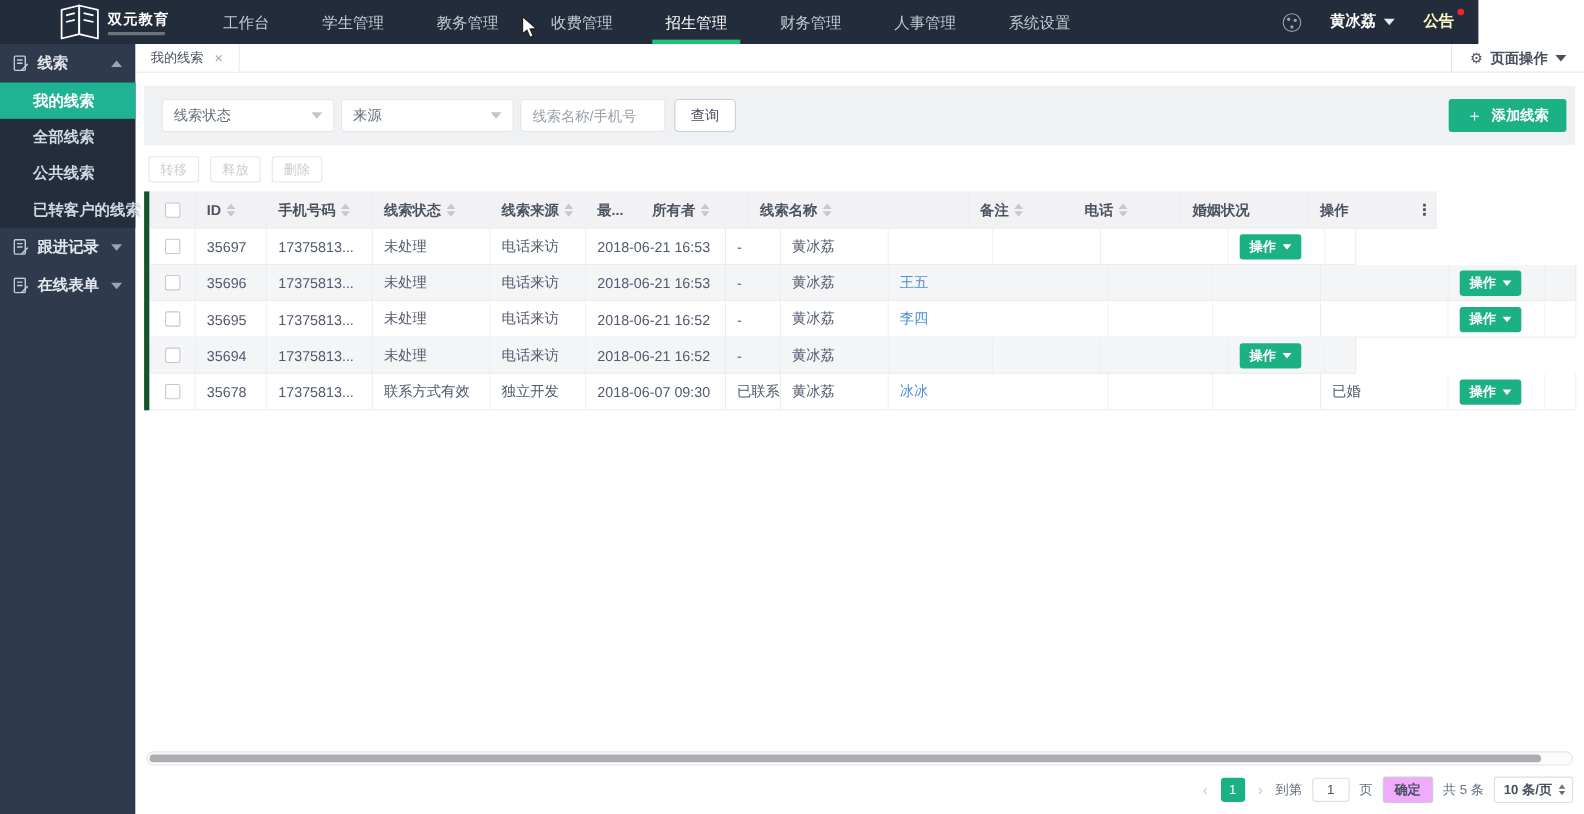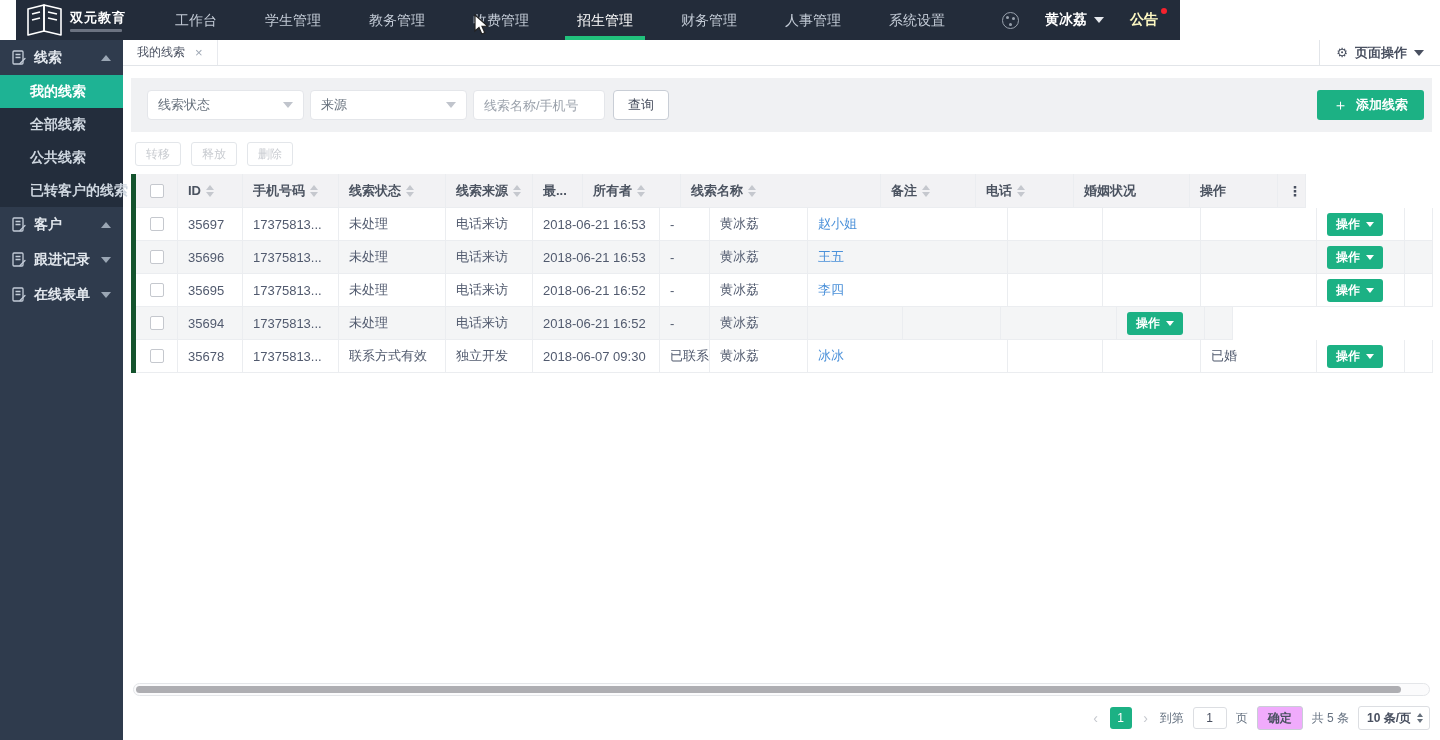--- a/index.html
+++ b/index.html
@@ -1,21 +1,21 @@
 <!DOCTYPE html>
 <html style="--topbar: #232c3a; --sidebar: #2f3b4d; --submenu: #232d3c; --accent-teal: #1eb394; --accent-green: #1cb184; --nav-underline: #21c17c; --link-blue: #4a90d9;"><head>
 <meta charset="utf-8">
 <style>
   * { margin:0; padding:0; box-sizing:border-box; }
   html,body { width:1440px; height:740px; overflow:hidden; }
   body { font-family:"Liberation Sans","DejaVu Sans",sans-serif; background:#fff; position:relative; }
 
   
-  .topbar { position:absolute; left:16px; top:0; width:1164px; height:40px;
-    background:var(--topbar); display:flex; align-items:center; z-index:30; }
+  .topbar { position:absolute; left:0; top:0; width:1344px; height:40px;
+    background:var(--topbar); display:flex; align-items:center; z-index:30;padding-left:44px; }
   .logo { width:123px; height:40px; display:flex; align-items:center; padding-left:8px; flex:0 0 auto; }
   .logo-text-wrap { margin-left:4px; }
   .logo-title { color:#fff; font-size:13px; font-weight:bold; letter-spacing:1px; white-space:nowrap; }
   .logo-sub { margin-top:2px; height:3px; width:52px; background:#6b7280; border-radius:1px; }
   .nav { display:flex; align-items:center; height:40px; margin-left:12px; }
   .nav-item { position:relative; height:40px; line-height:40px; padding:0 24px; font-size:14px;
     color:#c3cbd6; cursor:pointer; white-space:nowrap; }
   .nav-item.active { color:#fff; }
   .nav-item.active::after { content:""; position:absolute; left:12px; right:12px; bottom:0;
     height:4px; background:var(--nav-underline); }
@@ -186,31 +186,20 @@
       <div class="side-item">已转客户的线索</div>
     </div>
     <div class="side-group-header">
       <svg class="doc-icon" viewBox="0 0 14 15">
         <g fill="none" stroke="#c3ccd8" stroke-width="1.3">
           <rect x="1" y="1" width="10" height="13" rx="1"></rect>
           <path d="M3.5 4.5 H8.5 M3.5 7.5 H8.5"></path>
           <path d="M8 13.5 L13 8.5" stroke-linecap="round"></path>
         </g>
       </svg>
-      <span>客户</span>
-      <span class="arrow up"></span>
-    </div>
-    <div class="side-group-header">
-      <svg class="doc-icon" viewBox="0 0 14 15">
-        <g fill="none" stroke="#c3ccd8" stroke-width="1.3">
-          <rect x="1" y="1" width="10" height="13" rx="1"></rect>
-          <path d="M3.5 4.5 H8.5 M3.5 7.5 H8.5"></path>
-          <path d="M8 13.5 L13 8.5" stroke-linecap="round"></path>
-        </g>
-      </svg>
       <span>跟进记录</span>
       <span class="arrow down"></span>
     </div>
     <div class="side-group-header">
       <svg class="doc-icon" viewBox="0 0 14 15">
         <g fill="none" stroke="#c3ccd8" stroke-width="1.3">
           <rect x="1" y="1" width="10" height="13" rx="1"></rect>
           <path d="M3.5 4.5 H8.5 M3.5 7.5 H8.5"></path>
           <path d="M8 13.5 L13 8.5" stroke-linecap="round"></path>
         </g>
@@ -336,23 +325,20 @@
           <div class="tcell cell-center" style="width: 42px;">
             <span class="checkbox"></span>
           </div>
           <div class="tcell" style="width: 65px;">35697</div>
           <div class="tcell" style="width: 96px;">17375813...</div>
           <div class="tcell" style="width: 107px;">未处理</div>
           <div class="tcell" style="width: 87px;">电话来访</div>
           <div class="tcell" style="width: 127px;">2018-06-21 16:53</div>
           <div class="tcell" style="width: 50px;">-</div>
           <div class="tcell" style="width: 98px;">黄冰荔</div>
-          <div class="tcell" style="width: 200px;">
-            <span class="link">赵小姐</span>
-          </div>
           <div class="tcell" style="width: 95px;"></div>
           <div class="tcell" style="width: 98px;"></div>
           <div class="tcell" style="width: 116px;"></div>
           <div class="tcell" style="width: 88px;">
             <button class="btn-op">
               <span>操作</span>
               <span class="caret"></span>
             </button>
           </div>
           <div class="tcell" style="width: 28px;"></div>

